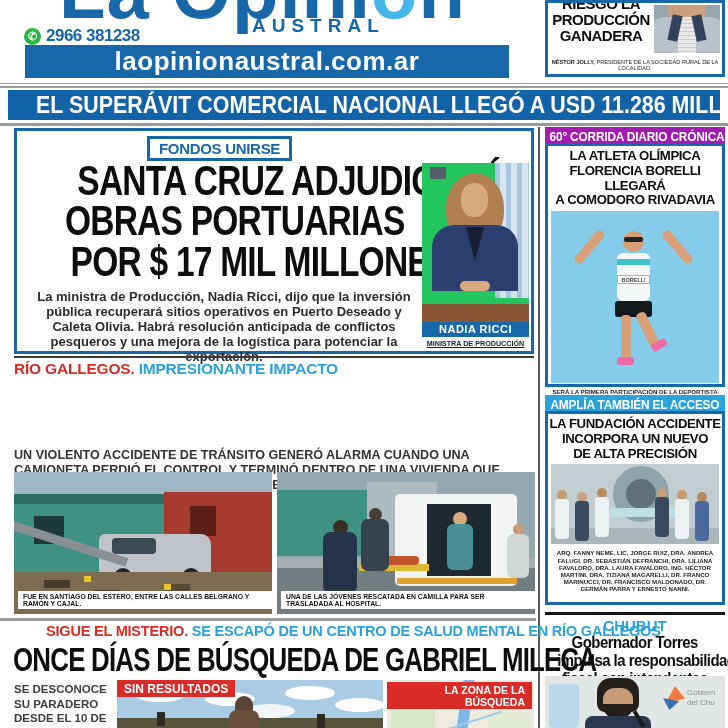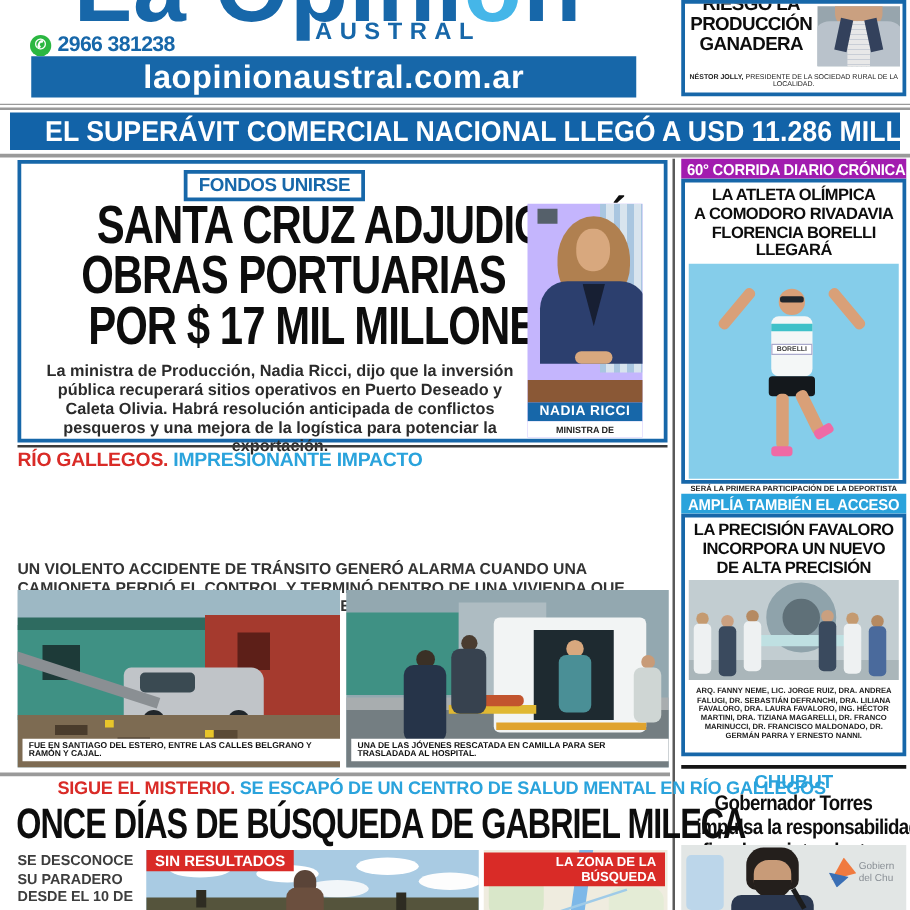--- a/index.html
+++ b/index.html
@@ -33,25 +33,25 @@
   
   .lead-box{left:14px;top:128px;width:520px;height:226px;border:3px solid #1767a9;box-sizing:border-box;}
   .kickers{position:absolute;left:0;top:5px;width:405px;display:flex;justify-content:center;gap:6px;}
   .kick-blue{background:#1767a9;color:#fff;font-size:15px;font-weight:bold;padding:2px 10px;letter-spacing:-0.3px;}
   .kick-white{border:3px solid #1767a9;color:#1767a9;font-size:15px;font-weight:bold;padding:0 9px;
               line-height:19px;letter-spacing:-0.3px;}
   .lead-h{position:absolute;left:0;top:29px;width:405px;text-align:center;line-height:0.94;color:#0d0d0d;}
   .lead-h span{font-size:43px;font-weight:bold;letter-spacing:-1px;transform:scaleX(.78);transform-origin:center;}
   .lead-deck{position:absolute;left:8px;top:158px;width:398px;font-size:13px;font-weight:bold;
              color:#2b2b2b;text-align:center;line-height:1.16;}
-  .lead-photo{position:absolute;left:405px;top:32px;width:92px;height:187px;background:#c4b5fd;overflow:hidden;}
+  .lead-photo{position:absolute;left:405px;top:32px;width:107px;height:187px;background:#22c55e;overflow:hidden;}
   .np-namebar{position:absolute;left:0;right:0;bottom:13px;height:15px;background:#1767a9;color:#fff;
               font-size:11px;font-weight:bold;text-align:center;line-height:15px;letter-spacing:0.5px;}
   .np-role{position:absolute;left:0;right:0;bottom:0;height:13px;background:#fff;color:#222;
-           font-size:7.2px;font-weight:bold;text-align:center;line-height:13px;}
+           font-size:7.2px;font-weight:bold;text-align:center;line-height:13px;text-decoration:underline;}
   .rule3{left:14px;top:356px;width:520px;height:2px;background:#3a3a3a;}
   
   .acc-kick{left:14px;top:360px;font-size:15.5px;font-weight:bold;letter-spacing:-0.2px;}
   .red{color:#d92b27;} .lblue{color:#2aa3dc;}
   .acc-h{left:13px;top:377px;line-height:0.97;color:#0d0d0d;}
   .acc-h span{font-size:37px;font-weight:bold;letter-spacing:-1.2px;transform:scaleX(.9);transform-origin:left;}
   .acc-deck{left:14px;top:448px;width:521px;font-size:12.6px;font-weight:bold;color:#333;line-height:1.18;}
   .photo-row{left:14px;top:472px;width:521px;height:142px;display:flex;gap:5px;}
   .ph{position:relative;flex:1;overflow:hidden;background:#9db8c4;}
   .ph-cap{position:absolute;left:4px;bottom:5px;background:#fff;color:#111;font-size:6.8px;
@@ -207,22 +207,22 @@
     <div class="i" style="left:72px;top:-8px;width:11px;height:80px;background:#7db8e8;border-radius:6px;transform:rotate(8deg);"></div>
     <div class="i" style="left:56px;top:40px;width:60px;height:2px;background:#9fcbe8;transform:rotate(-18deg);"></div>
 
     <div class="tag-red" style="right:2px;top:2px;font-size:10.5px;text-align:right;">LA ZONA DE LA BÚSQUEDA</div>
   </div>
 
   <div class="abs rr-head" style="top:127px;background:#a21caf;"><span class="nowrap">60° CORRIDA DIARIO CRÓNICA</span></div>
   <div class="abs rr-box" style="top:143px;height:244px;">
     <div class="rr-title">
       <div>LA ATLETA OLÍMPICA</div>
+      <div>FLORENCIA BORELLI LLEGARÁ</div>
       <div>A COMODORO RIVADAVIA</div>
-      <div>FLORENCIA BORELLI LLEGARÁ</div>
     </div>
     <div class="rr-photo" style="height:172px;background:#85cdea;">
       <div class="i" style="left:34px;top:16px;width:9px;height:40px;background:#d9a078;transform:rotate(40deg);border-radius:4px;"></div>
       <div class="i" style="left:122px;top:16px;width:9px;height:40px;background:#d9a078;transform:rotate(-40deg);border-radius:4px;"></div>
       <div class="i" style="left:72px;top:20px;width:21px;height:21px;background:#d9a078;border-radius:50%;"></div>
       <div class="i" style="left:73px;top:26px;width:19px;height:5px;background:#20262c;border-radius:2px;"></div>
       <div class="i" style="left:66px;top:42px;width:33px;height:48px;background:#f4f7f7;border-radius:6px;"></div>
       <div class="i" style="left:66px;top:48px;width:33px;height:6px;background:#3fc1c9;"></div>
       <div class="i" style="left:66px;top:64px;width:33px;height:9px;background:#fff;border:0.5px solid #aac;box-sizing:border-box;font-size:5.5px;font-weight:bold;color:#444;text-align:center;line-height:8px;">BORELLI</div>
       <div class="i" style="left:64px;top:90px;width:37px;height:16px;background:#14181c;border-radius:3px;"></div>
@@ -230,21 +230,21 @@
       <div class="i" style="left:92px;top:100px;width:10px;height:38px;background:#d9a078;border-radius:4px;transform:rotate(-26deg);"></div>
       <div class="i" style="left:66px;top:146px;width:17px;height:8px;background:#ef6aa5;border-radius:3px;"></div>
       <div class="i" style="left:100px;top:130px;width:16px;height:8px;background:#ef6aa5;border-radius:3px;transform:rotate(-30deg);"></div>
     </div>
     <div class="rr-cap">SERÁ LA PRIMERA PARTICIPACIÓN DE LA DEPORTISTA DE ELITE.</div>
   </div>
 
   <div class="abs rr-head" style="top:395px;background:#2aa3dc;"><span class="nowrap">AMPLÍA TAMBIÉN EL ACCESO</span></div>
   <div class="abs rr-box" style="top:411px;height:194px;">
     <div class="rr-title">
-      <div>LA PRECISIÓN FAVALORO</div>
+      <div>LA FUNDACIÓN ACCIDENTE</div>
       <div>INCORPORA UN NUEVO</div>
       <div>DE ALTA PRECISIÓN</div>
     </div>
     <div class="rr-photo" style="height:80px;background:#c2cdd1;">
       <div class="i" style="left:62px;top:2px;width:56px;height:56px;border-radius:50%;border:13px solid #8fa3ab;box-sizing:border-box;background:#5f7078;"></div>
       <div class="i" style="left:0;bottom:0;width:168px;height:16px;background:#aab6ba;"></div>
       <div class="i" style="left:52px;top:44px;width:86px;height:9px;background:#bfe0e2;border-radius:5px;"></div>
       <div class="i" style="left:6px;top:26px;width:10px;height:10px;background:#c49a70;border-radius:50%;box-shadow:20px 2px 0 #caa080,40px -2px 0 #b58a62,100px -2px 0 #caa080,120px 0 0 #c49a70,140px 2px 0 #b58a62;"></div>
       <div class="i" style="left:4px;top:35px;width:14px;height:40px;background:#eef1f2;border-radius:4px;box-shadow:20px 2px 0 #3a4a5e,40px -2px 0 #eef1f2,100px -2px 0 #3a4a5e,120px 0 0 #eef1f2,140px 2px 0 #4a6a9c;"></div>
     </div>

